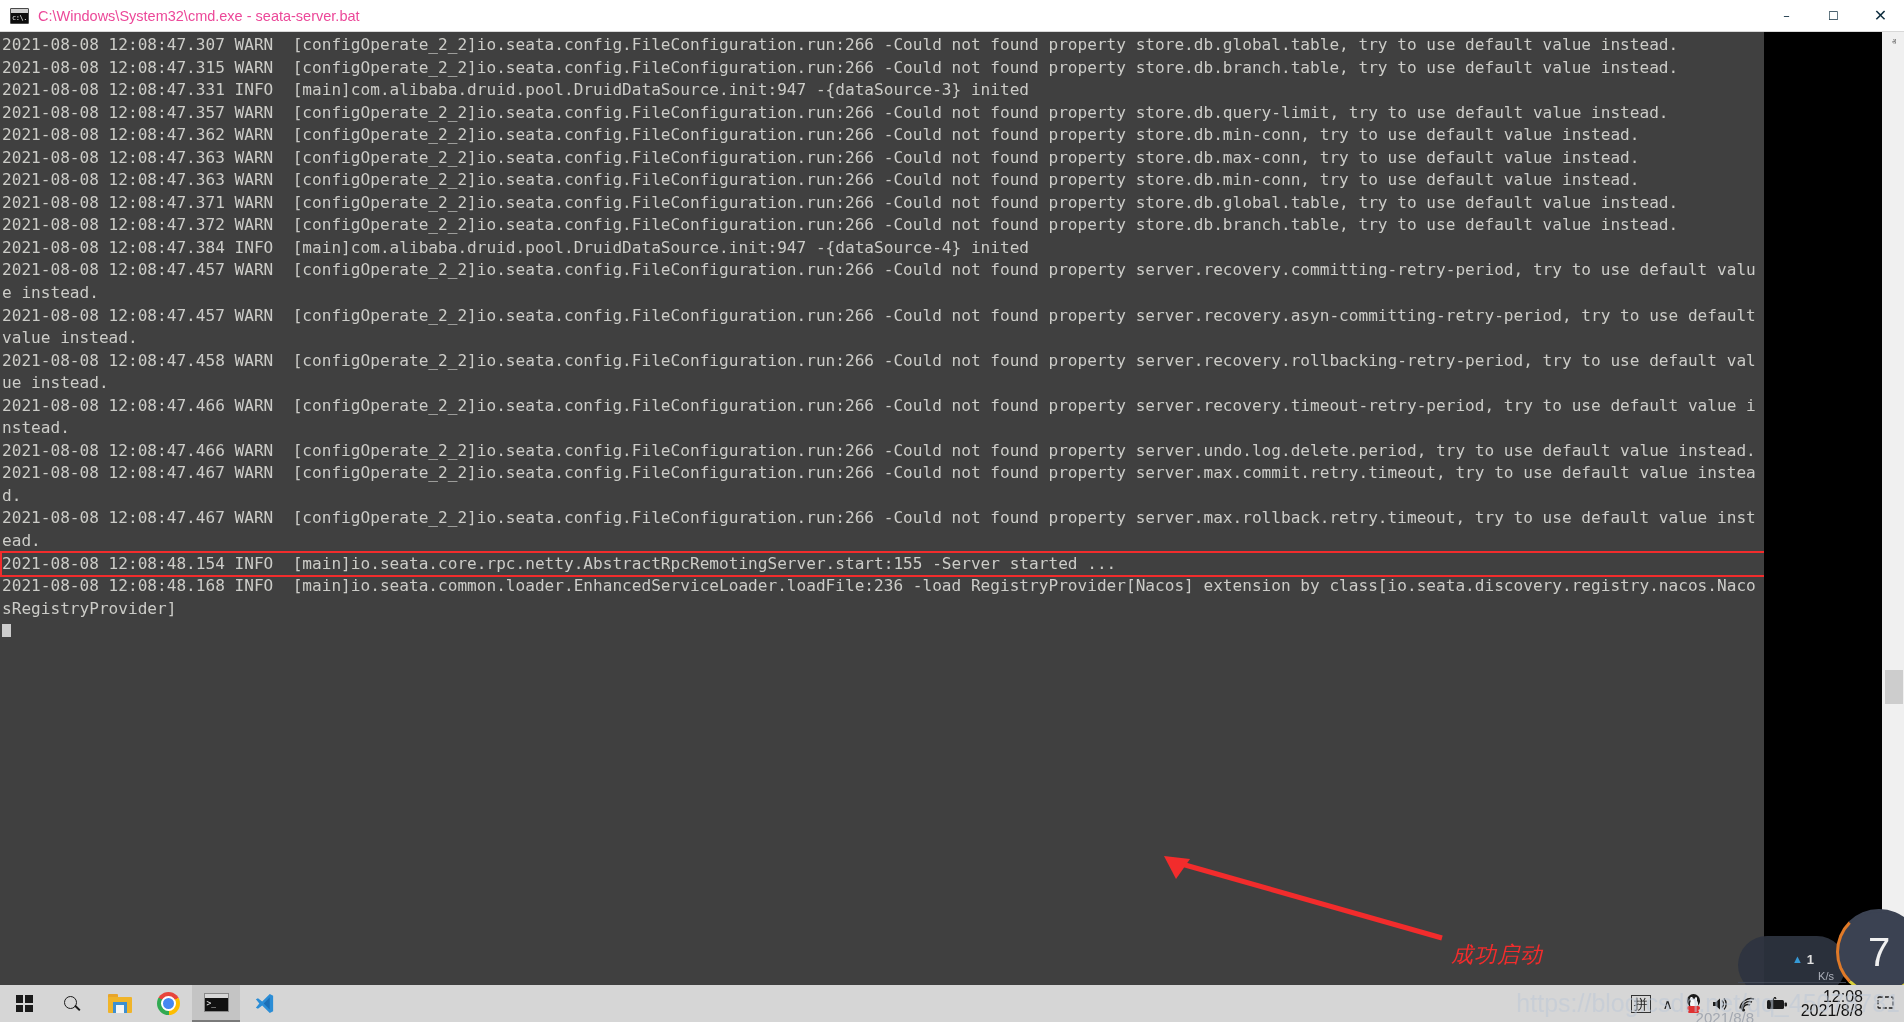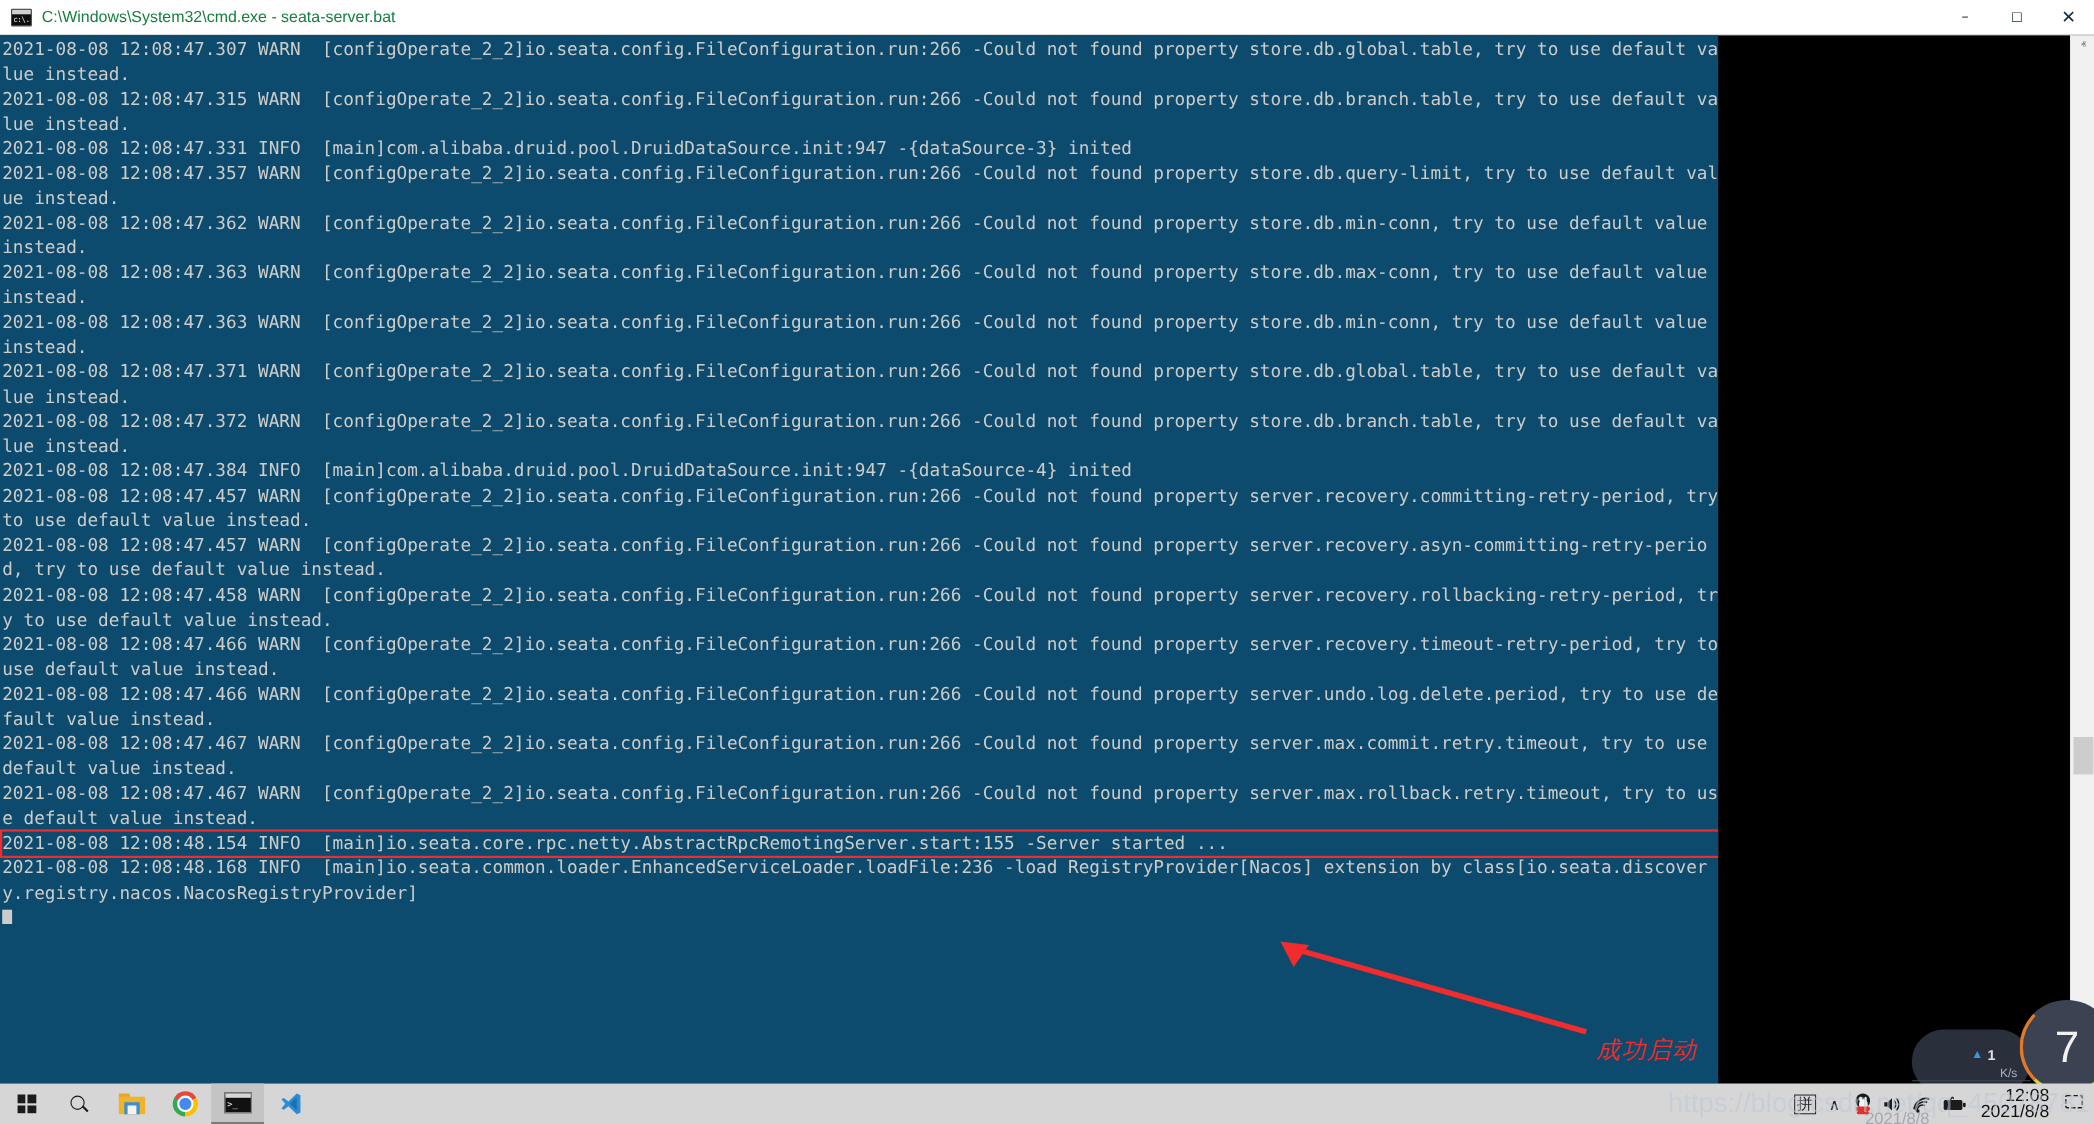--- a/index.html
+++ b/index.html
@@ -31,39 +31,39 @@
     content: ""; position: absolute; left: 0; top: 0; right: 0; height: 4px;
     background: #cfcfcf;
   }
   .cmd-icon::after {
     content: "c:\\."; position: absolute; left: 1px; top: 4px;
     font-family: "DejaVu Sans Mono", monospace;
     font-size: 7px; color: #eaeaea; line-height: 10px;
     letter-spacing: -0.5px;
   }
   .title-text {
-    font-size: 14.5px; color: #15803d;
+    font-size: 14.5px; color: #ec4899;
     white-space: nowrap; overflow: hidden; text-overflow: ellipsis;
   }
   .win-controls { display: flex; height: 32px; flex: 0 0 auto; }
   .win-btn {
     width: 47px; height: 32px;
     display: flex; align-items: center; justify-content: center;
     color: #0c2b3c;
   }
   .glyph { font-family: "DejaVu Sans", sans-serif; font-size: 15px; line-height: 1; }
   .glyph-min { font-size: 13px; }
   .glyph-max { font-size: 12px; }
   .glyph-close { font-size: 16px; }
 
   
   .console {
     position: absolute; left: 0; top: 32px;
-    width: 1562px; height: 953px;
-    background: #0c4a6e;
+    width: 1764px; height: 953px;
+    background: #404040;
     overflow: hidden;
     padding: 2px 0 0 2px;
   }
   .console-text {
     font-family: "DejaVu Sans Mono", monospace;
     font-size: 16.1px;
     line-height: 22.55px;
     color: #ccccc8;
     white-space: pre-wrap;
     word-break: break-all;

